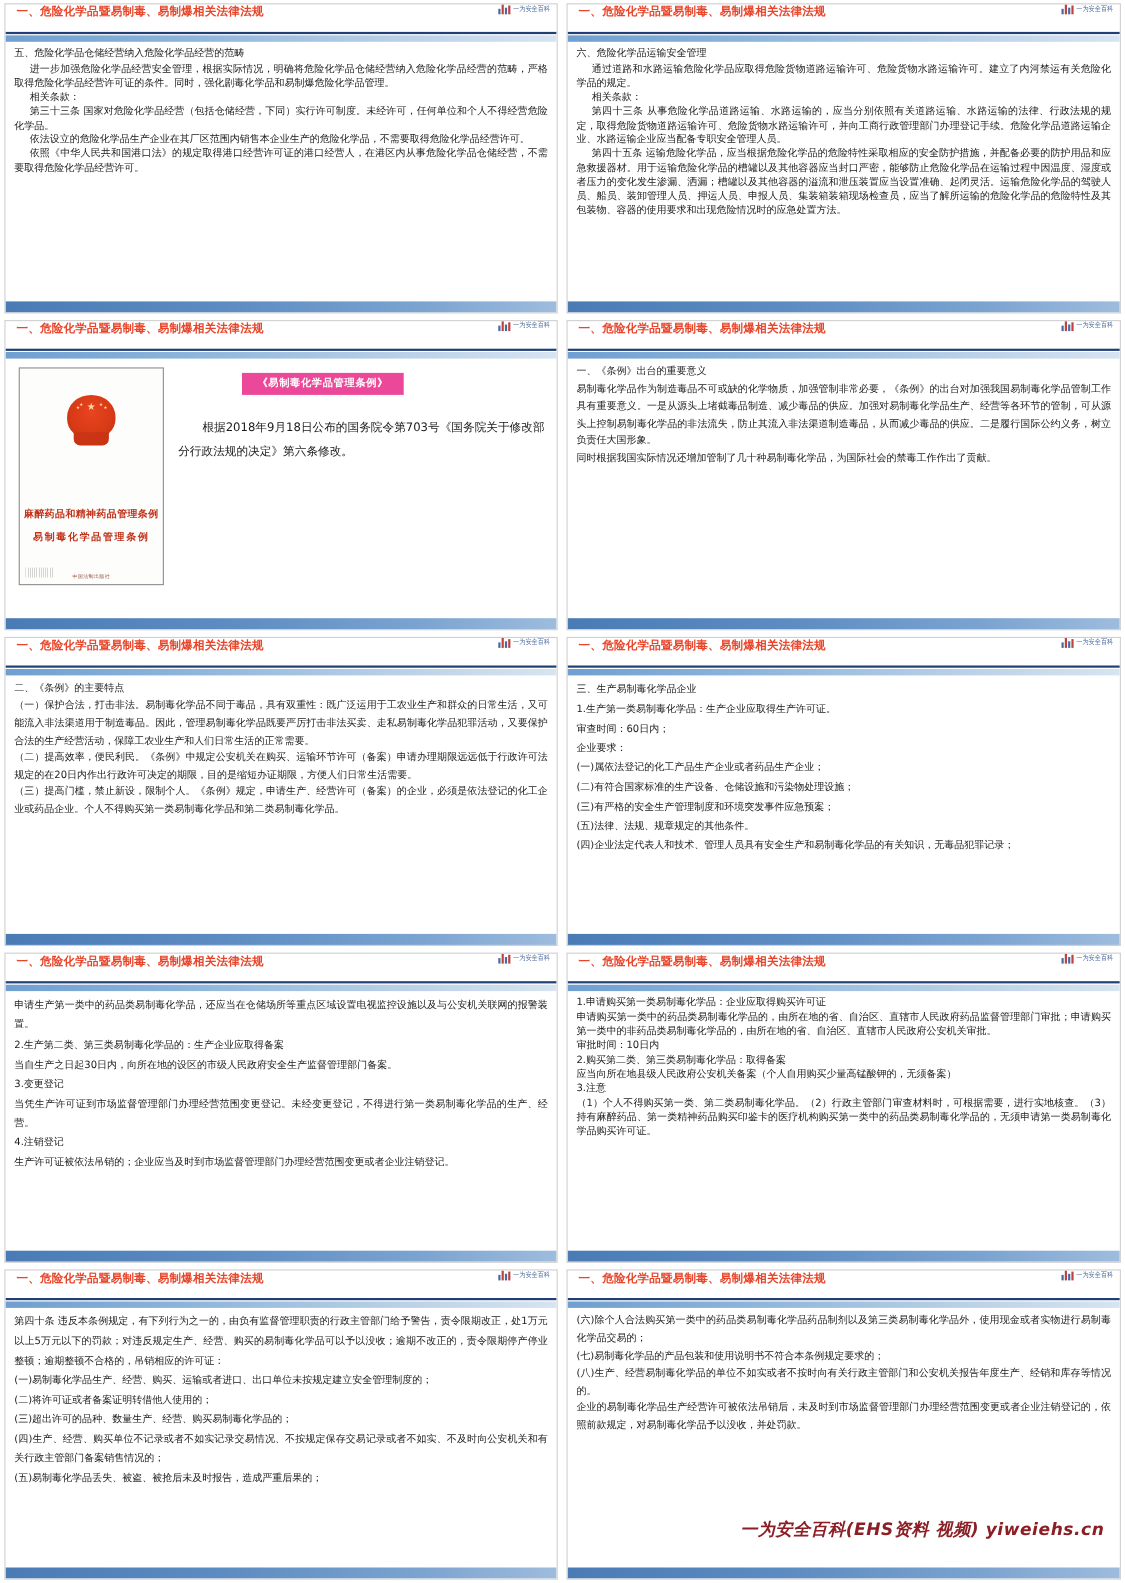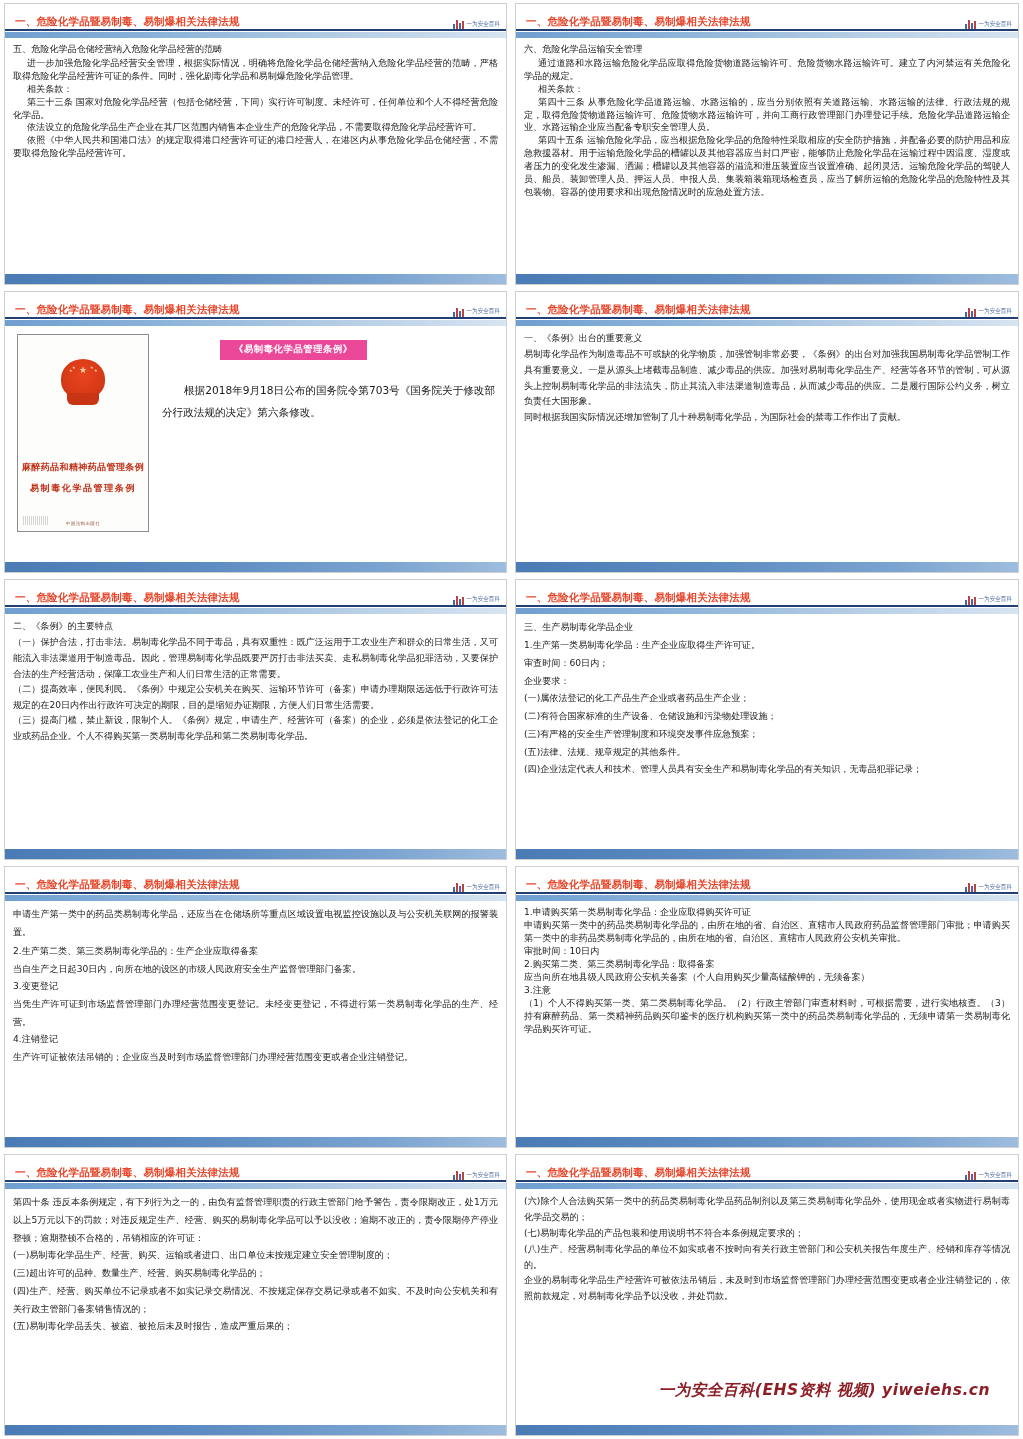--- a/index.html
+++ b/index.html
@@ -35,21 +35,21 @@
     display: flex;
     flex-direction: column;
   }
   
   .hdr {
     position: relative;
     height: 27px;
     flex: 0 0 27px;
     padding: 0 6px 0 10px;
     display: flex;
-    align-items: flex-end;
+    align-items: flex-start;
     justify-content: space-between;
     border-bottom: 2px solid #1f3f75;
   }
   .hdr-title {
     font-size: 10.5px;
     font-weight: bold;
     color: #e8452a;
     letter-spacing: 0.2px;
     white-space: nowrap;
     font-family: "DejaVu Sans", "Liberation Sans", sans-serif;
@@ -214,21 +214,21 @@
     margin-top: 20px;
     font-size: 10.6px;
     line-height: 2.05;
     color: #1a1a1a;
     text-indent: 22px;
     font-family: "DejaVu Sans", "Liberation Sans", sans-serif;
   }
   
   .watermark {
     position: absolute;
-    right: 28px;
+    right: 14px;
     bottom: 24px;
     font-size: 15.5px;
     font-weight: bold;
     font-style: italic;
     color: #8c1f26;
     letter-spacing: .5px;
     white-space: nowrap;
     font-family: "DejaVu Sans", "Liberation Sans", sans-serif;
   }
 </style>
@@ -470,20 +470,21 @@
               <i></i>
               <i></i>
             </span>
             <span class="logo-text">一为安全百科</span>
           </div>
         </div>
         <div class="accent"></div>
         <div class="body looser">
           <p>第四十条 违反本条例规定，有下列行为之一的，由负有监督管理职责的行政主管部门给予警告，责令限期改正，处1万元以上5万元以下的罚款；对违反规定生产、经营、购买的易制毒化学品可以予以没收；逾期不改正的，责令限期停产停业整顿；逾期整顿不合格的，吊销相应的许可证：</p>
           <p>(一)易制毒化学品生产、经营、购买、运输或者进口、出口单位未按规定建立安全管理制度的；</p>
+          <p>(二)将许可证或者备案证明转借他人使用的；</p>
           <p>(三)超出许可的品种、数量生产、经营、购买易制毒化学品的；</p>
           <p>(四)生产、经营、购买单位不记录或者不如实记录交易情况、不按规定保存交易记录或者不如实、不及时向公安机关和有关行政主管部门备案销售情况的；</p>
           <p>(五)易制毒化学品丢失、被盗、被抢后未及时报告，造成严重后果的；</p>
         </div>
         <div class="ftr"></div>
       </div>
     </div>
     <div class="slide">
       <div class="slide-inner">
         <div class="hdr">

